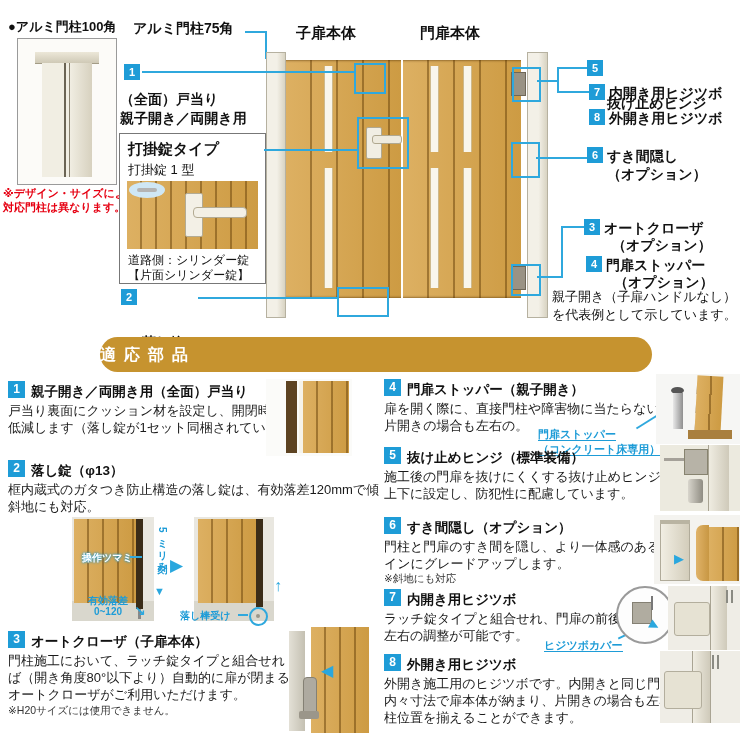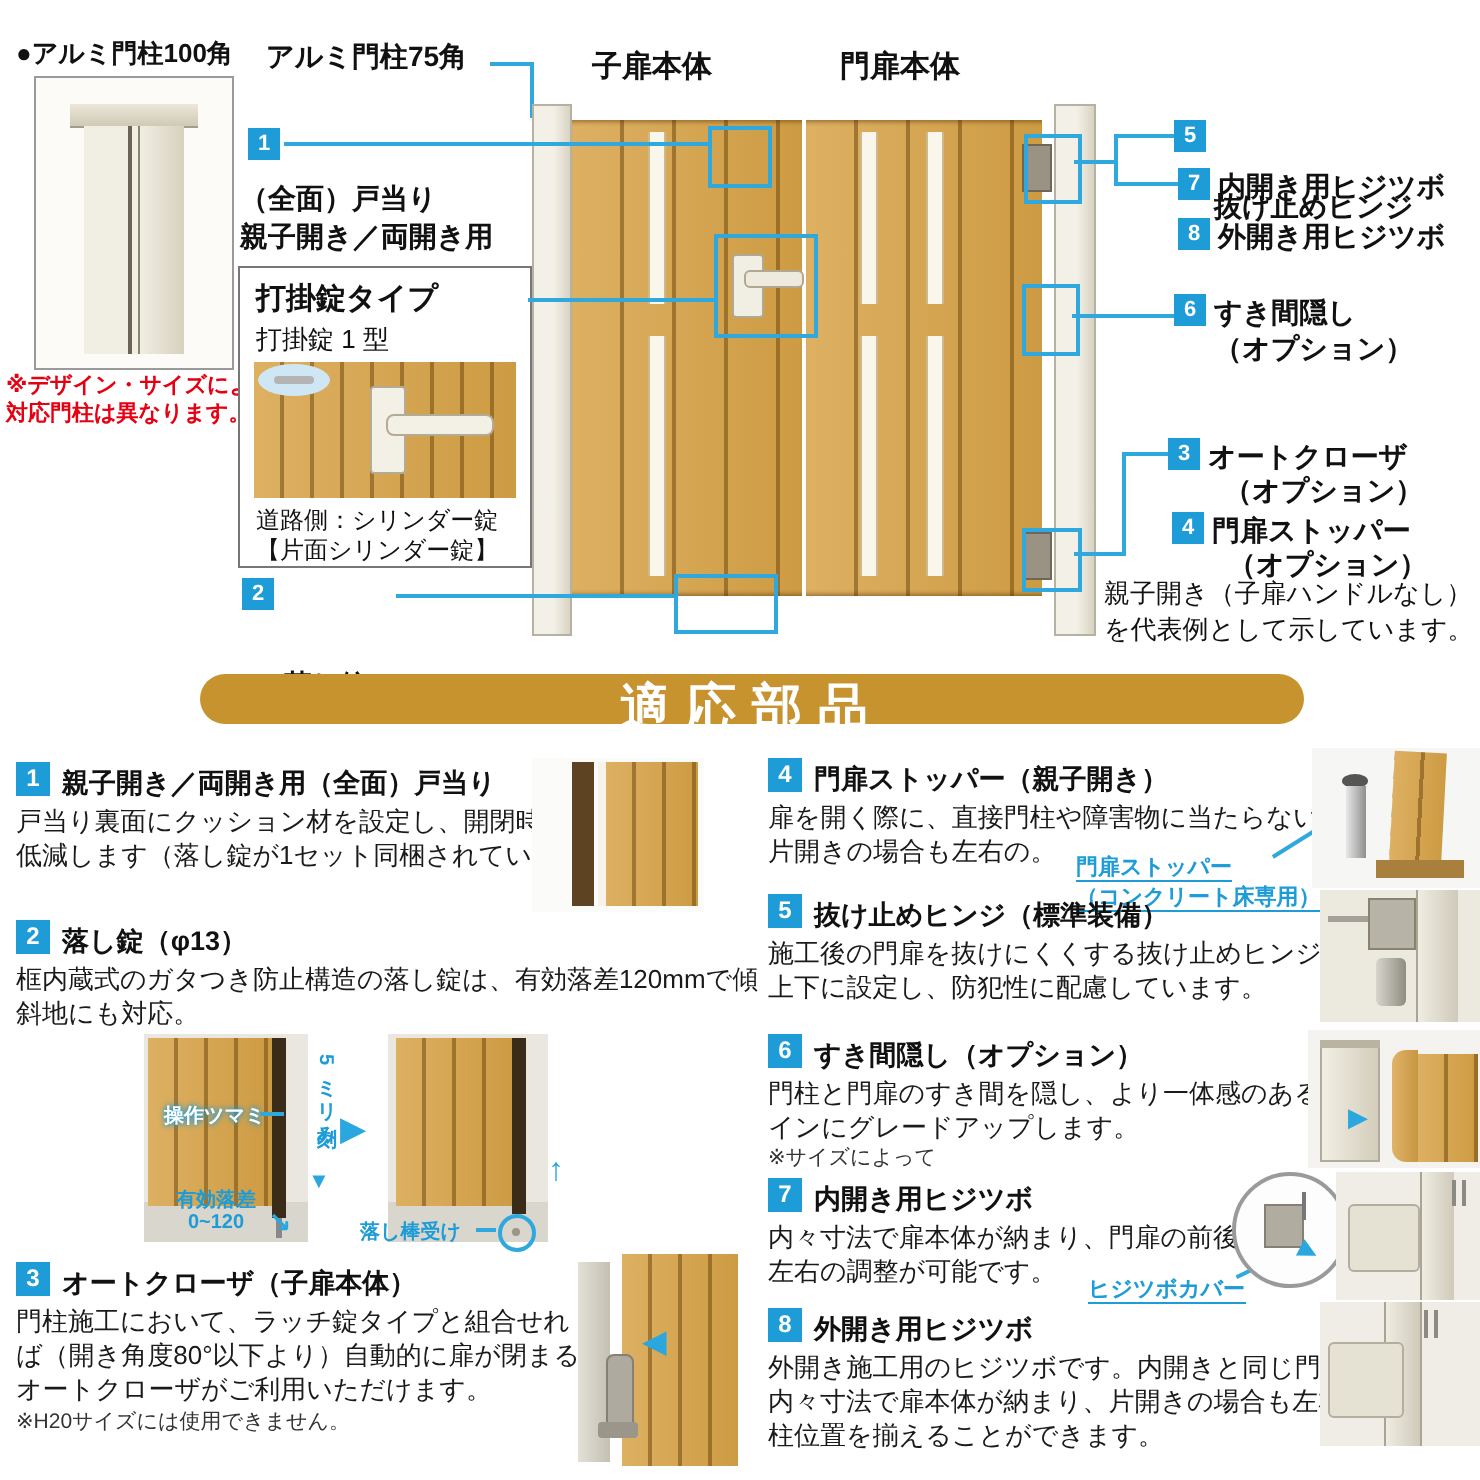--- a/index.html
+++ b/index.html
@@ -130,21 +130,21 @@
   <div class="abs t14b" style="left:612px;top:237px;">（オプション）</div>
   <div class="badge" style="left:586px;top:256px;">4</div>
   <div class="abs t14b" style="left:606px;top:257px;">門扉ストッパー</div>
   <div class="abs t14b" style="left:614px;top:274px;">（オプション）</div>
 
   <div class="abs" style="left:552px;top:288px;font-size:13px;line-height:18px;white-space:nowrap;">
     <div>親子開き（子扉ハンドルなし）</div>
     <div>を代表例として示しています。</div>
   </div>
 
-  <div class="abs" style="left:100px;top:337px;width:552px;height:25px;background:#c6932f;border-radius:18px;color:#fff;font-weight:bold;font-size:25px;line-height:35px;text-align:center;letter-spacing:8px;">適応部品</div>
+  <div class="abs" style="left:100px;top:337px;width:552px;height:35px;background:#c6932f;border-radius:18px;color:#fff;font-weight:bold;font-size:16px;line-height:35px;text-align:left;letter-spacing:8px;">適応部品</div>
 
   <div class="badge b17" style="left:8px;top:381px;">1</div>
   <div class="abs head" style="left:31px;top:383px;">親子開き／両開き用（全面）戸当り</div>
   <div class="abs bodytxt" style="left:8px;top:402px;">
     <div class="bodyline">戸当り裏面にクッション材を設定し、開閉時の音を</div>
     <div class="bodyline">低減します（落し錠が1セット同梱されています）。</div>
   </div>
   <div class="abs" style="left:266px;top:379px;width:86px;height:77px;background:#fbfbf9;">
     <div class="abs" style="left:20px;top:2px;width:11px;height:72px;background:#5d4322;"></div>
     <div class="abs" style="left:33px;top:2px;width:4px;height:72px;background:#f6f3ea;"></div>
@@ -234,33 +234,33 @@
     <div class="abs" style="left:24px;top:4px;width:22px;height:24px;background:#b7b3a7;border:1px solid #87836f;"></div>
     <div class="abs" style="left:28px;top:34px;width:15px;height:24px;background:linear-gradient(90deg,#d8d5cc,#8f8c82);border-radius:3px;"></div>
   </div>
 
   <div class="badge b17" style="left:384px;top:517px;">6</div>
   <div class="abs head" style="left:407px;top:519px;">すき間隠し（オプション）</div>
   <div class="abs bodytxt" style="left:384px;top:538px;">
     <div class="bodyline">門柱と門扉のすき間を隠し、より一体感のあるデザ</div>
     <div class="bodyline">インにグレードアップします。</div>
   </div>
-  <div class="abs note-sm" style="left:384px;top:572px;">※サイズによって</div>
+  <div class="abs note-sm" style="left:384px;top:572px;">※斜地にも対応</div>
   <div class="abs" style="left:654px;top:515px;width:86px;height:69px;background:#f4f3ef;">
     <div class="abs" style="left:6px;top:8px;width:28px;height:56px;background:linear-gradient(90deg,#f1eee3,#d3cdbb);border:1px solid #b0ab9a;"></div>
     <div class="abs" style="left:6px;top:5px;width:30px;height:4px;background:#b9b4a2;"></div>
     <div class="abs" style="left:42px;top:10px;width:13px;height:56px;background:linear-gradient(90deg,#e0b369,#c89743);border-radius:7px 0 0 7px;"></div>
     <div class="abs woodsm" style="left:55px;top:12px;width:30px;height:54px;"></div>
     <div class="abs arrow" style="left:20px;top:36px;font-size:13px;">▶</div>
   </div>
 
   <div class="badge b17" style="left:384px;top:589px;">7</div>
   <div class="abs head" style="left:407px;top:591px;">内開き用ヒジツボ</div>
   <div class="abs bodytxt" style="left:384px;top:610px;">
-    <div class="bodyline">内々寸法で扉本体が納まり、門扉の前後</div>
+    <div class="bodyline">ラッチ錠タイプと組合せれ、門扉の前後</div>
     <div class="bodyline">左右の調整が可能です。</div>
   </div>
   <div class="abs bluecap" style="left:544px;top:638px;">
     <span>ヒジツボカバー</span>
   </div>
   <div class="line" style="left:616px;top:628px;width:44px;height:2px;transform:rotate(-26deg);"></div>
   <div class="abs" style="left:616px;top:586px;width:54px;height:54px;border:2px solid #9a9a9a;border-radius:50%;background:#fdfdfd;">
     <div class="abs" style="left:14px;top:14px;width:18px;height:20px;background:#b0aca0;border:1px solid #848073;"></div>
     <div class="abs" style="left:33px;top:8px;width:2px;height:14px;background:#777;"></div>
     <div class="abs arrow" style="left:32px;top:30px;font-size:12px;transform:rotate(28deg);">▶</div>

